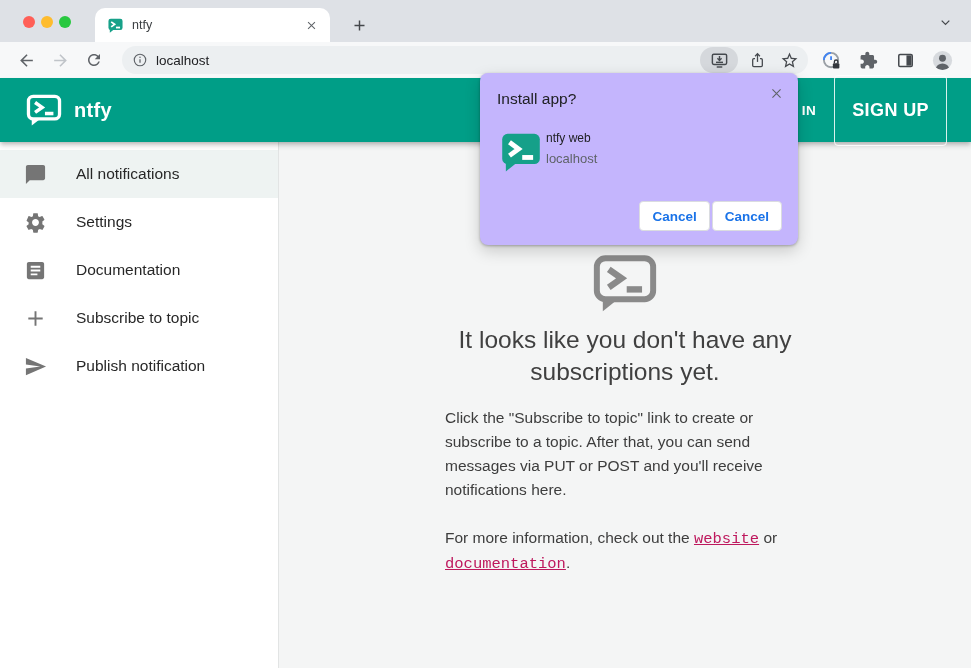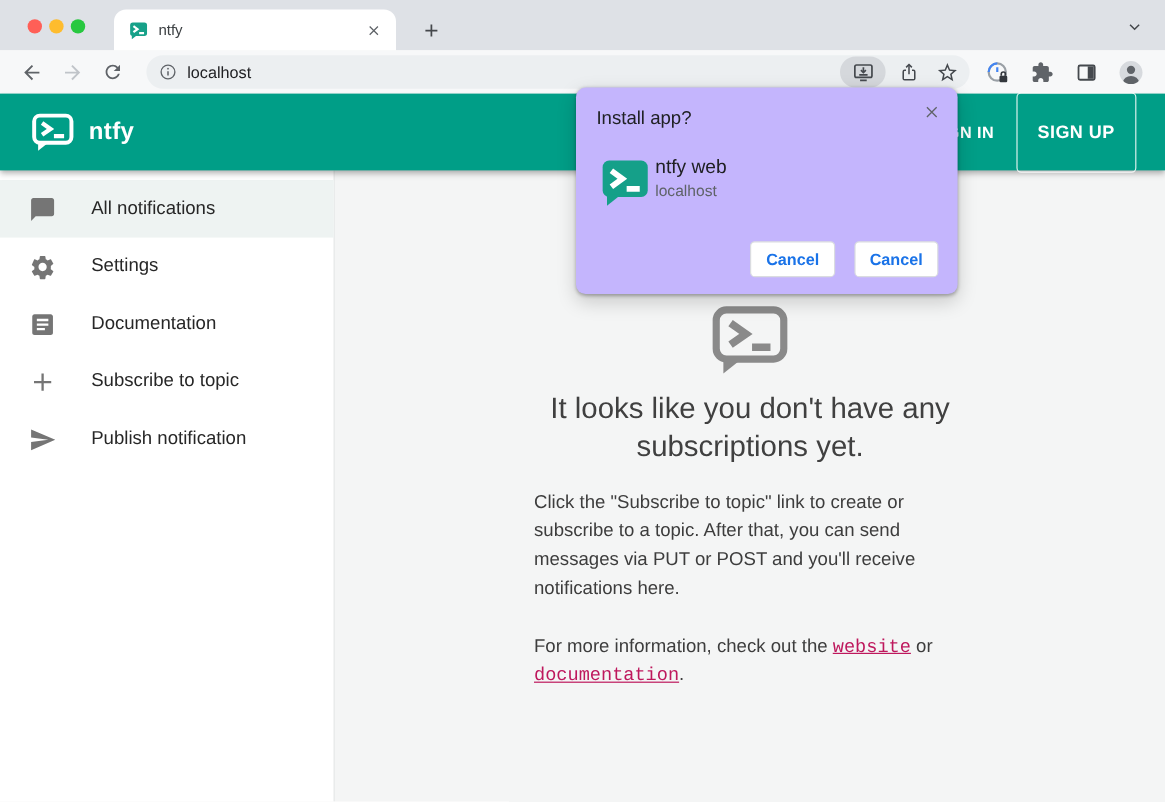--- a/index.html
+++ b/index.html
@@ -34,21 +34,21 @@
   .ext-ic { width:26px; height:26px; display:flex; align-items:center; justify-content:center; }
 
   
   .appbar { position:absolute; top:78px; left:0; right:0; height:64px; background:#009e87;
             display:flex; align-items:center; padding:0 24px 0 26px;
             box-shadow:0 2px 4px -1px rgba(0,0,0,.2), 0 4px 5px 0 rgba(0,0,0,.14); z-index:5; }
   .brand { color:#fff; font-size:20px; font-weight:bold; margin-left:12px; letter-spacing:.3px; }
   .appbar-spacer { flex:1; }
   .signin-btn { color:#fff; font-size:13.5px; font-weight:bold; letter-spacing:.4px; padding:8px 10px;
                 background:transparent; border:none; cursor:pointer; }
-  .signup-btn { color:#fff; font-size:15px; font-weight:bold; letter-spacing:.4px; padding:24px 17px;
+  .signup-btn { color:#fff; font-size:18px; font-weight:bold; letter-spacing:.4px; padding:24px 17px;
                 background:transparent; border:1px solid rgba(255,255,255,.85); border-radius:4px; margin-left:8px; cursor:pointer; }
 
   
   .bodyrow { position:absolute; top:142px; left:0; right:0; bottom:0; display:flex; }
   .sidebar { width:279px; background:#fff; border-right:1px solid #e2e4e4; padding-top:8px; flex:0 0 auto; }
   .side-item { height:48px; display:flex; align-items:center; padding-left:24px; cursor:pointer; }
   .side-item.selected { background:#eef3f2; }
   .side-ic { width:23px; height:23px; flex:0 0 auto; display:flex; align-items:center; justify-content:center; }
   .side-label { font-size:15.5px; color:#272727; margin-left:29px; }
 
@@ -57,23 +57,23 @@
   .empty-p { width:360px; margin:18px auto 0; text-align:left; font-size:15.5px; line-height:24px; color:#3d3d3d; }
   .empty-p2 { margin-top:24px; }
   .tlink { color:#be185d; text-decoration:underline; cursor:pointer;font-family:Liberation Mono, monospace; }
 
   
   .dialog { position:absolute; left:480px; top:73px; width:318px; height:172px; background:#c4b5fd;
             border-radius:8px; box-shadow:0 1px 3px rgba(0,0,0,.28), 0 6px 16px rgba(0,0,0,.18); z-index:50; }
   .dlg-title { position:absolute; left:17px; top:17px; font-size:15.5px; color:#202124; }
   .dlg-close { position:absolute; right:12px; top:10px; width:20px; height:20px; display:flex; align-items:center; justify-content:center; cursor:pointer; }
   .dlg-appicon { position:absolute; left:21px; top:59px; width:40px; height:40px; }
-  .dlg-appname { position:absolute; left:66px; top:58px; font-size:16px; color:#202124; }
+  .dlg-appname { position:absolute; left:66px; top:58px; font-size:12px; color:#202124; }
   .dlg-origin { position:absolute; left:66px; top:78px; font-size:13px; color:#5f6368; }
-  .dlg-buttons { position:absolute; right:16px; bottom:14px; display:flex; gap:16px; }
+  .dlg-buttons { position:absolute; right:16px; bottom:14px; display:flex; gap:2px; }
   .dlg-btn { min-width:70px; height:30px; background:#fff; border:1px solid #dadce0; border-radius:4px;
              color:#1a73e8; font-size:13.5px; font-weight:bold; font-family:inherit; cursor:pointer; padding:0 12px; }
 
   svg { display:block; }
 </style>
 </head>
 <body>
 
 <div class="window">
 

